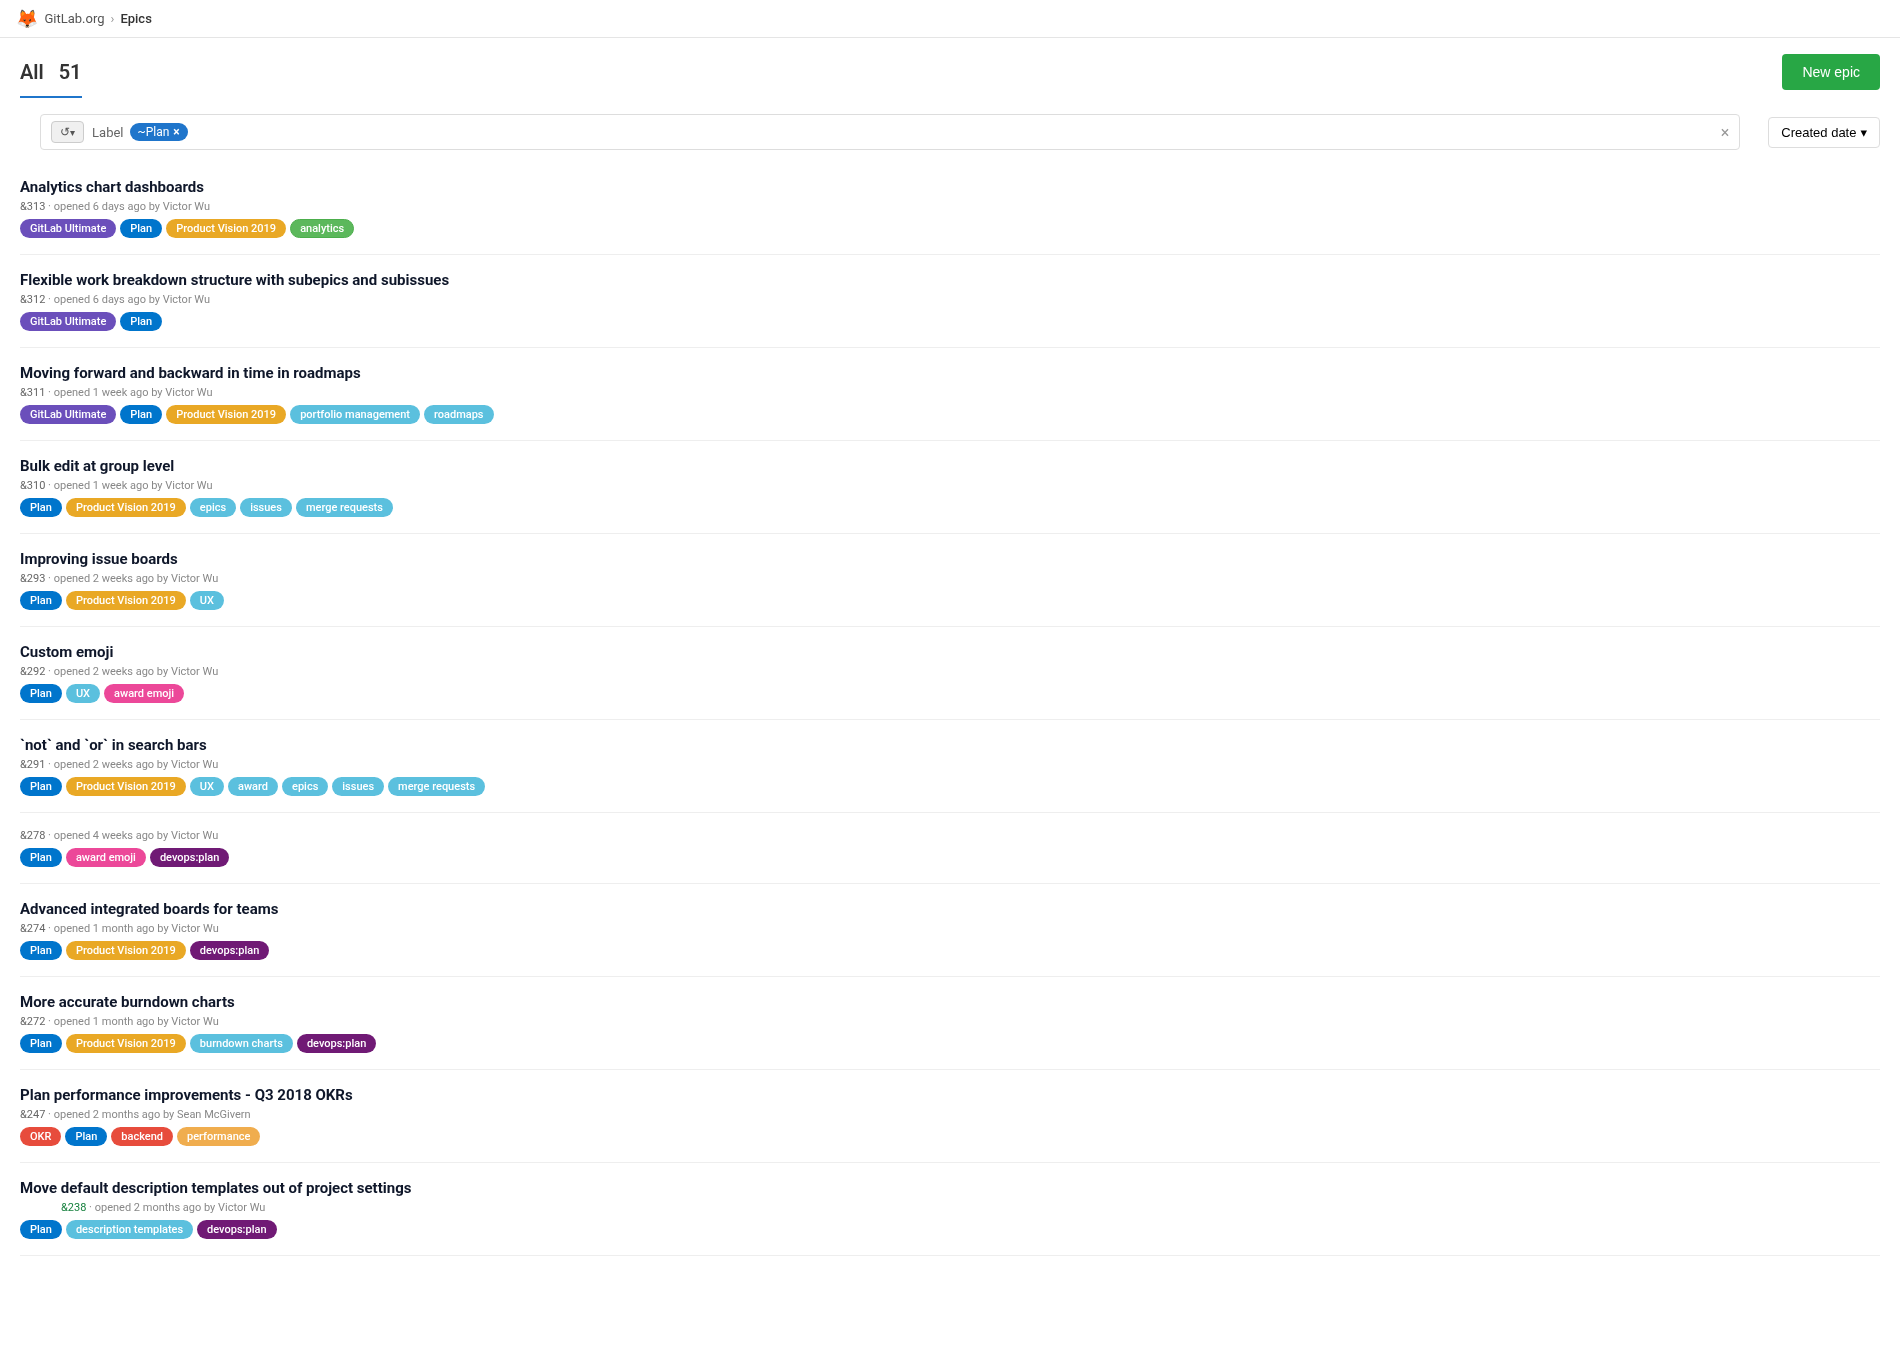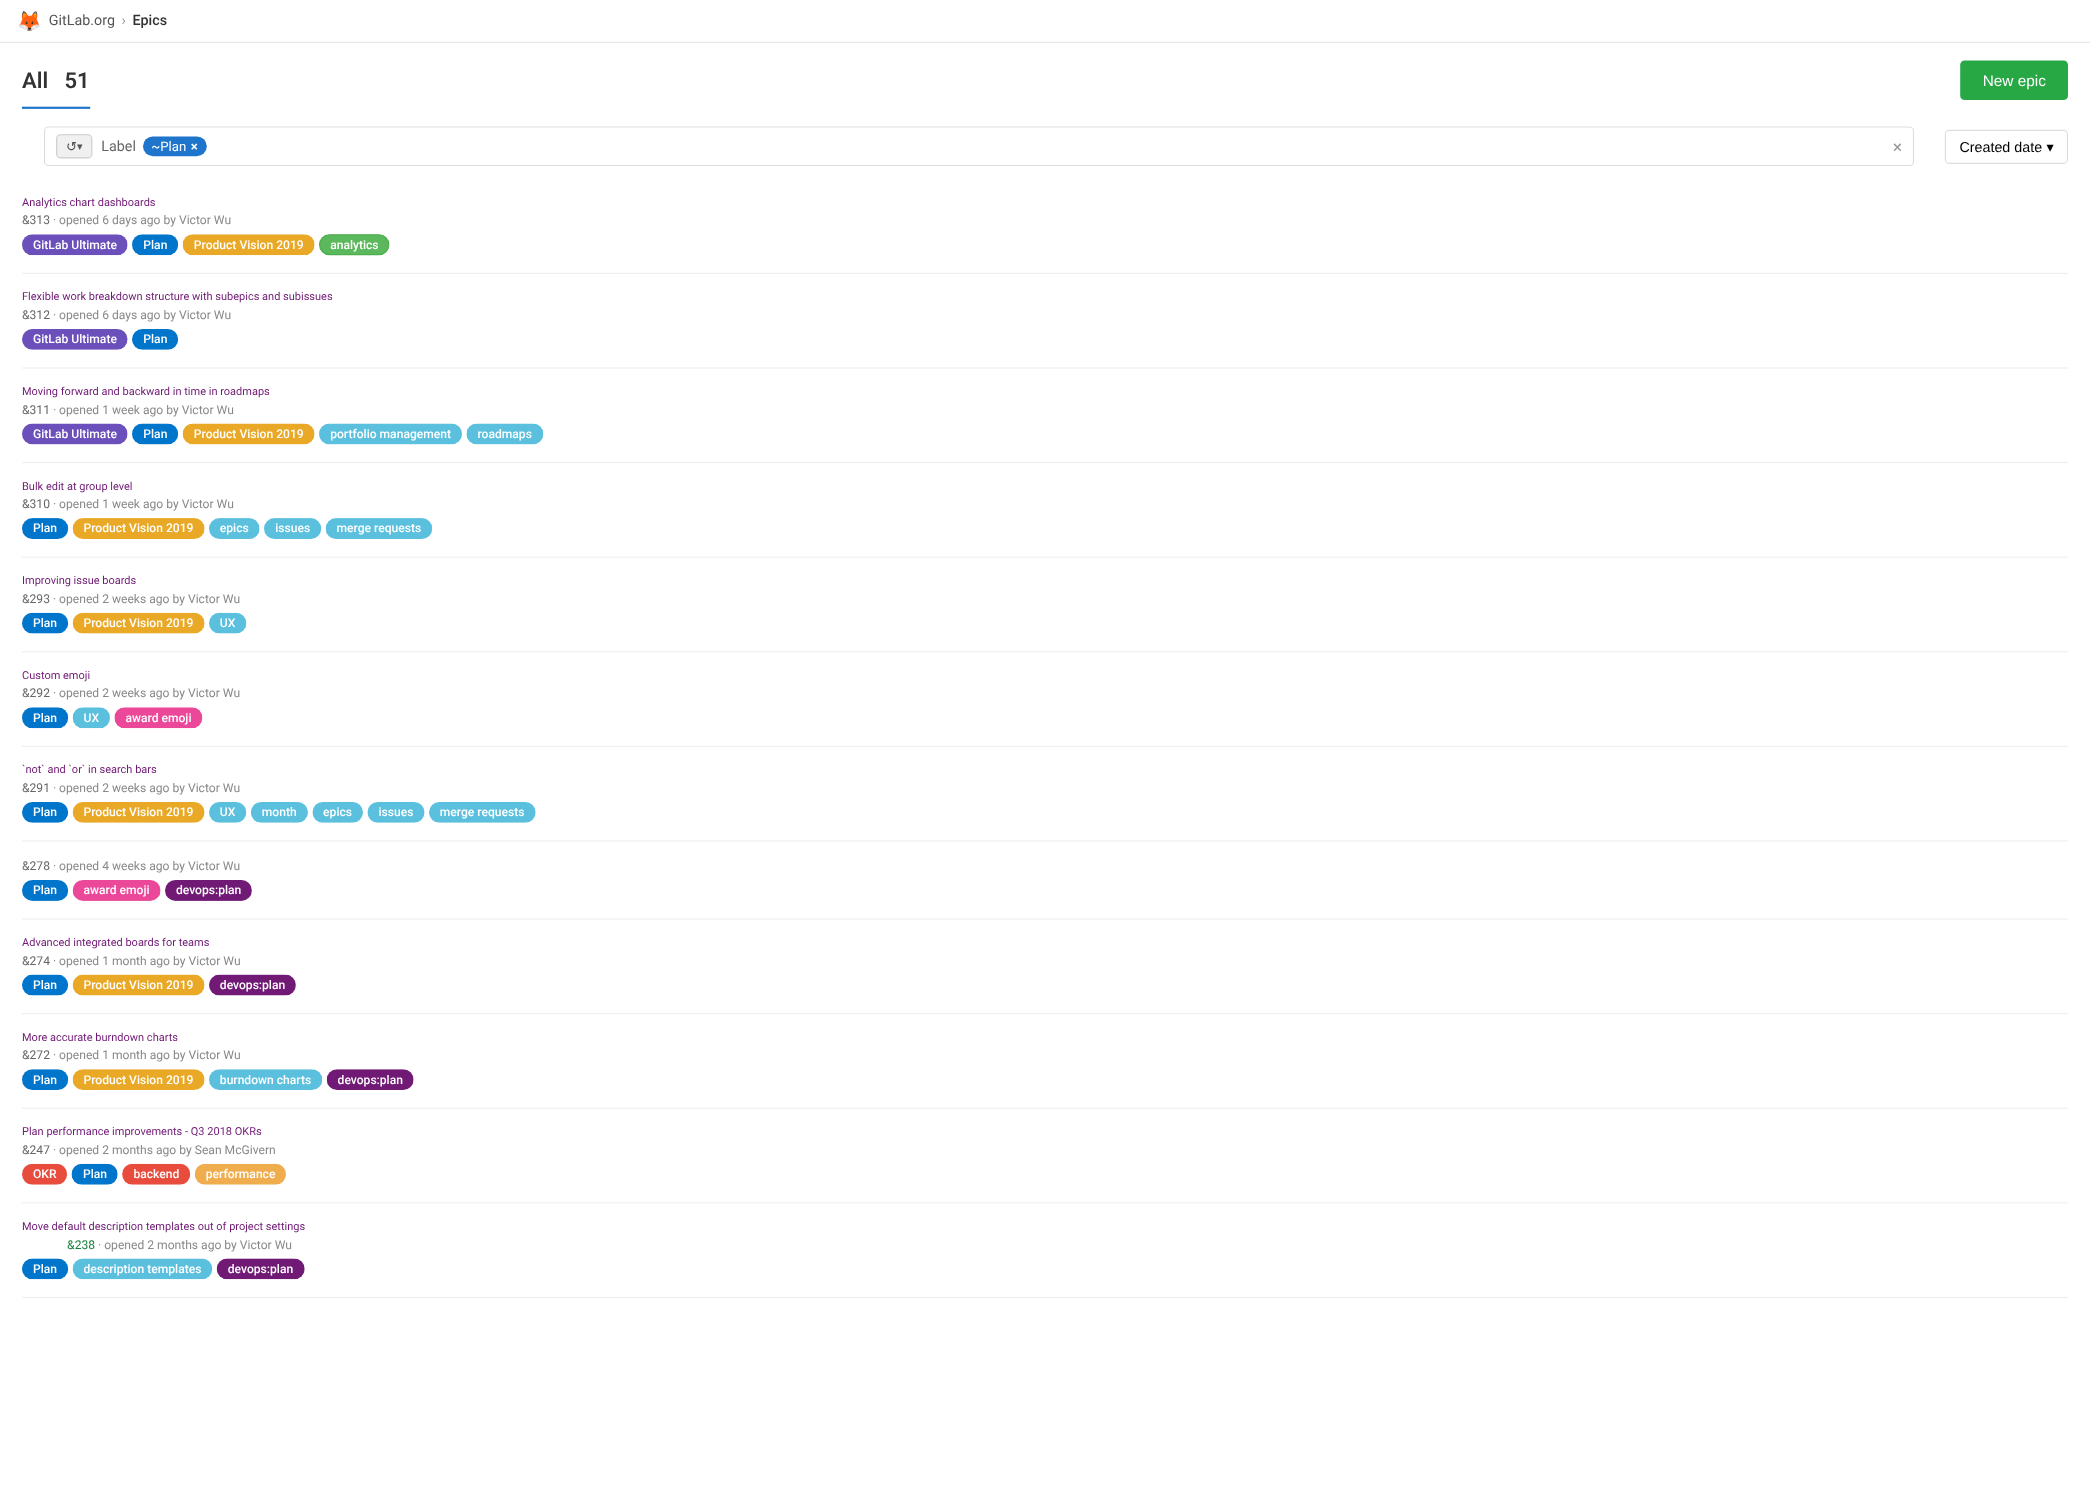--- a/index.html
+++ b/index.html
@@ -42,21 +42,21 @@
       padding: 2px 8px; font-size: 12px; display: flex; align-items: center; gap: 4px;
     }
     .filter-tag .x { cursor: pointer; font-weight: bold; }
     .filter-bar .clear-all { margin-left: auto; color: #999; cursor: pointer; font-size: 16px; }
 
     .epics-list { padding: 0 20px; }
     .epic-item {
       padding: 16px 0; border-bottom: 1px solid #eee;
     }
     .epic-title {
-      font-size: 10px; font-weight: 400; color: #701a75; cursor: pointer; margin-bottom: 4px;
+      font-size: 15px; font-weight: 700; color: #0f172a; cursor: pointer; margin-bottom: 4px;
     }
     .epic-meta {
       font-size: 11px; color: #888; margin-bottom: 6px;
     }
     .tags { display: flex; flex-wrap: wrap; gap: 4px; }
     .tag {
       border-radius: 10px; padding: 2px 9px; font-size: 11px; font-weight: 500;
       cursor: pointer; border: 1px solid transparent;
     }
     .tag-gitlab-ultimate { background: #6b4fbb; color: #fff; }
@@ -177,21 +177,21 @@
         <span class="tag tag-award-emoji">award emoji</span>
       </div>
     </div>
     <div class="epic-item">
       <div class="epic-title">`not` and `or` in search bars</div>
       <div class="epic-meta"><span style="color:#666;">&amp;291</span> · opened 2 weeks ago by Victor Wu</div>
       <div class="tags">
         <span class="tag tag-plan">Plan</span>
         <span class="tag tag-product-vision">Product Vision 2019</span>
         <span class="tag tag-ux">UX</span>
-        <span class="tag tag-boards">month</span>
+        <span class="tag tag-boards">award</span>
         <span class="tag tag-epics">epics</span>
         <span class="tag tag-issues">issues</span>
         <span class="tag tag-merge-requests">merge requests</span>
       </div>
     </div>
     <div class="epic-item">
       <div class="epic-meta"><span style="color:#666;">&amp;278</span> · opened 4 weeks ago by Victor Wu</div>
       <div class="tags">
         <span class="tag tag-plan">Plan</span>
         <span class="tag tag-award-emoji">award emoji</span>

